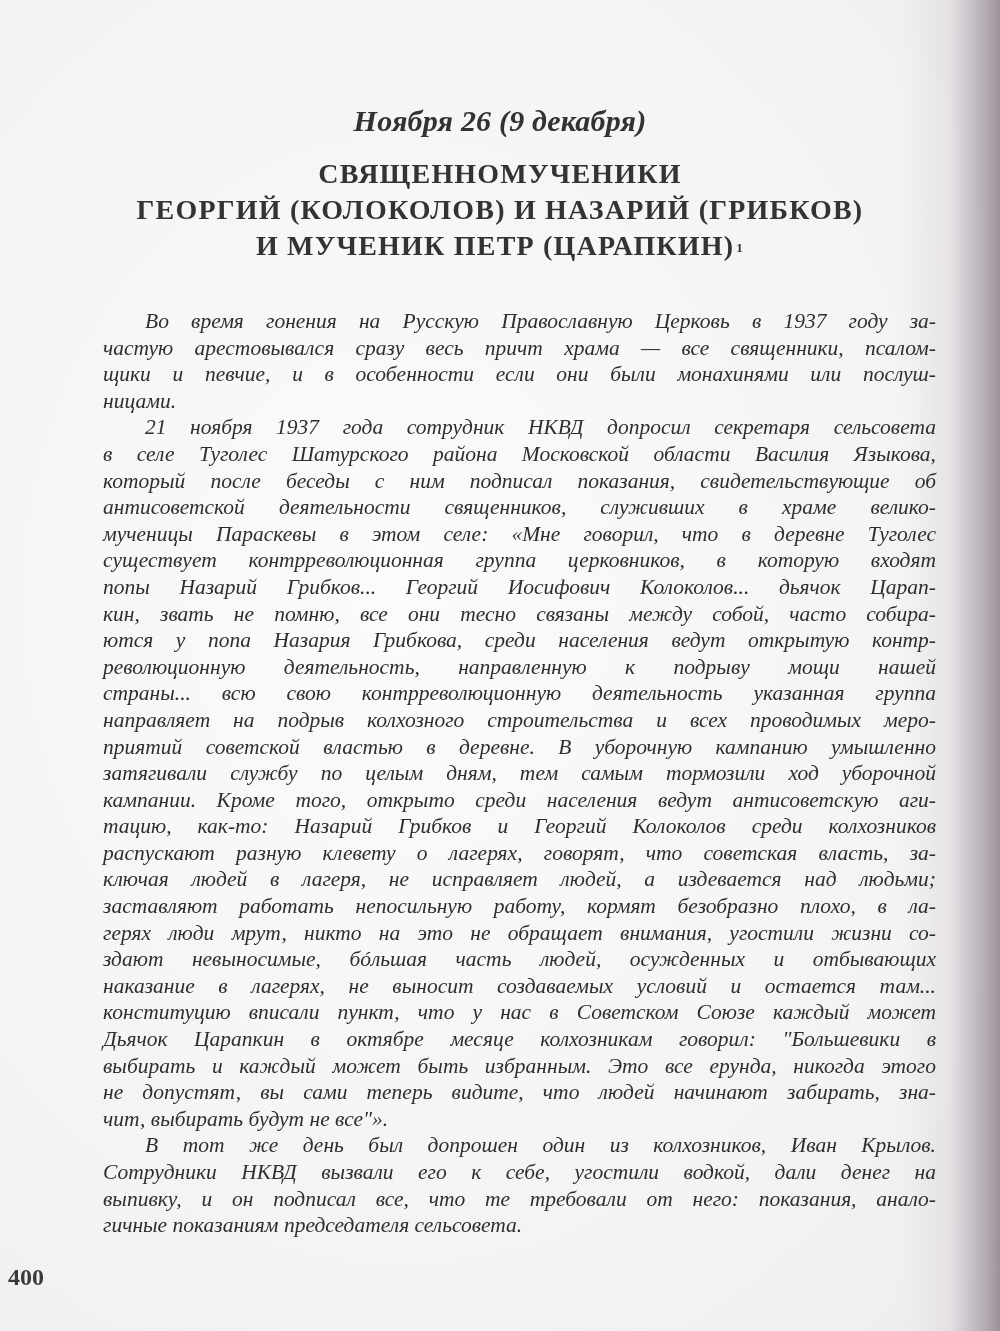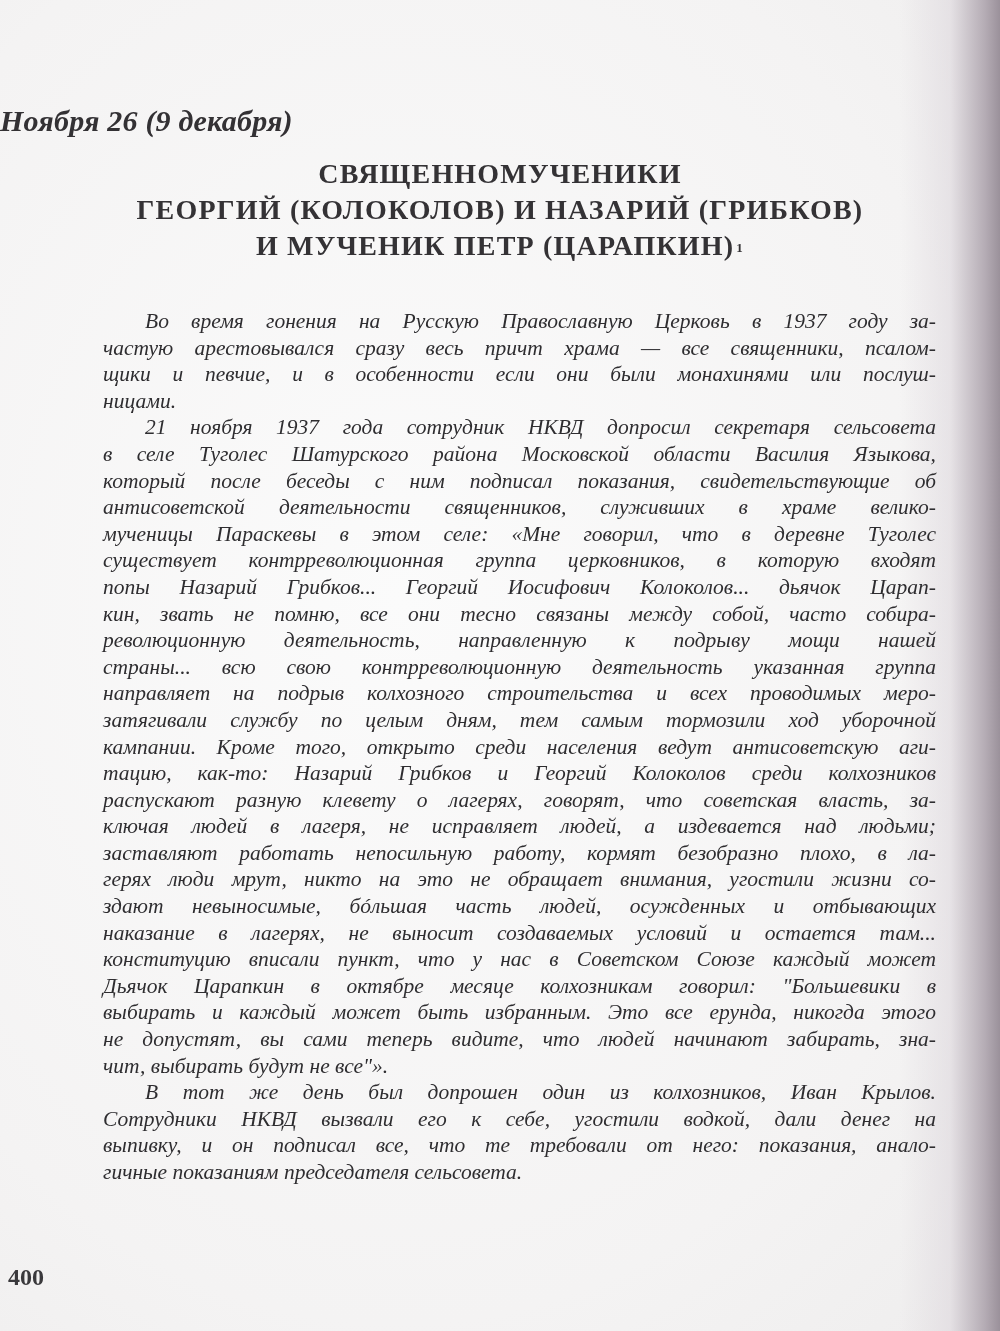--- a/index.html
+++ b/index.html
@@ -25,20 +25,21 @@
           rgba(255,255,255,0) 900px,
           rgba(220,214,220,0.55) 950px,
           rgba(170,160,170,0.85) 985px,
           rgba(150,140,150,0.95) 1000px),
         radial-gradient(ellipse at 40% 45%, #fbfbfb 0%, #f4f3f3 70%, #eeeded 100%);
     }
     .date-line {
       position: absolute;
       left: 0; width: 1000px;
       top: 104px;
+      text-align: center;
       font-style: italic;
       font-weight: bold;
       font-size: 30px;
       letter-spacing: 0.2px;
       color: #333134;
     }
     .heading {
       position: absolute;
       left: 0; width: 1000px;
       top: 156px;
@@ -110,23 +111,25 @@
 
     <div>
       <span class="ln indent">21 ноября 1937 года сотрудник НКВД допросил секретаря сельсовета</span>
       <span class="ln">в селе Туголес Шатурского района Московской области Василия Языкова,</span>
       <span class="ln">который после беседы с ним подписал показания, свидетельствующие об</span>
       <span class="ln">антисоветской деятельности священников, служивших в храме велико-</span>
       <span class="ln">мученицы Параскевы в этом селе: «Мне говорил, что в деревне Туголес</span>
       <span class="ln">существует контрреволюционная группа церковников, в которую входят</span>
       <span class="ln">попы Назарий Грибков... Георгий Иосифович Колоколов... дьячок Царап-</span>
       <span class="ln">кин, звать не помню, все они тесно связаны между собой, часто собира-</span>
+      <span class="ln">ются у попа Назария Грибкова, среди населения ведут открытую контр-</span>
       <span class="ln">революционную деятельность, направленную к подрыву мощи нашей</span>
       <span class="ln">страны... всю свою контрреволюционную деятельность указанная группа</span>
       <span class="ln">направляет на подрыв колхозного строительства и всех проводимых меро-</span>
+      <span class="ln">приятий советской властью в деревне. В уборочную кампанию умышленно</span>
       <span class="ln">затягивали службу по целым дням, тем самым тормозили ход уборочной</span>
       <span class="ln">кампании. Кроме того, открыто среди населения ведут антисоветскую аги-</span>
       <span class="ln">тацию, как-то: Назарий Грибков и Георгий Колоколов среди колхозников</span>
       <span class="ln">распускают разную клевету о лагерях, говорят, что советская власть, за-</span>
       <span class="ln">ключая людей в лагеря, не исправляет людей, а издевается над людьми;</span>
       <span class="ln">заставляют работать непосильную работу, кормят безобразно плохо, в ла-</span>
       <span class="ln">герях люди мрут, никто на это не обращает внимания, угостили жизни со-</span>
       <span class="ln">здают невыносимые, бóльшая часть людей, осужденных и отбывающих</span>
       <span class="ln">наказание в лагерях, не выносит создаваемых условий и остается там...</span>
       <span class="ln">конституцию вписали пункт, что у нас в Советском Союзе каждый может</span>

